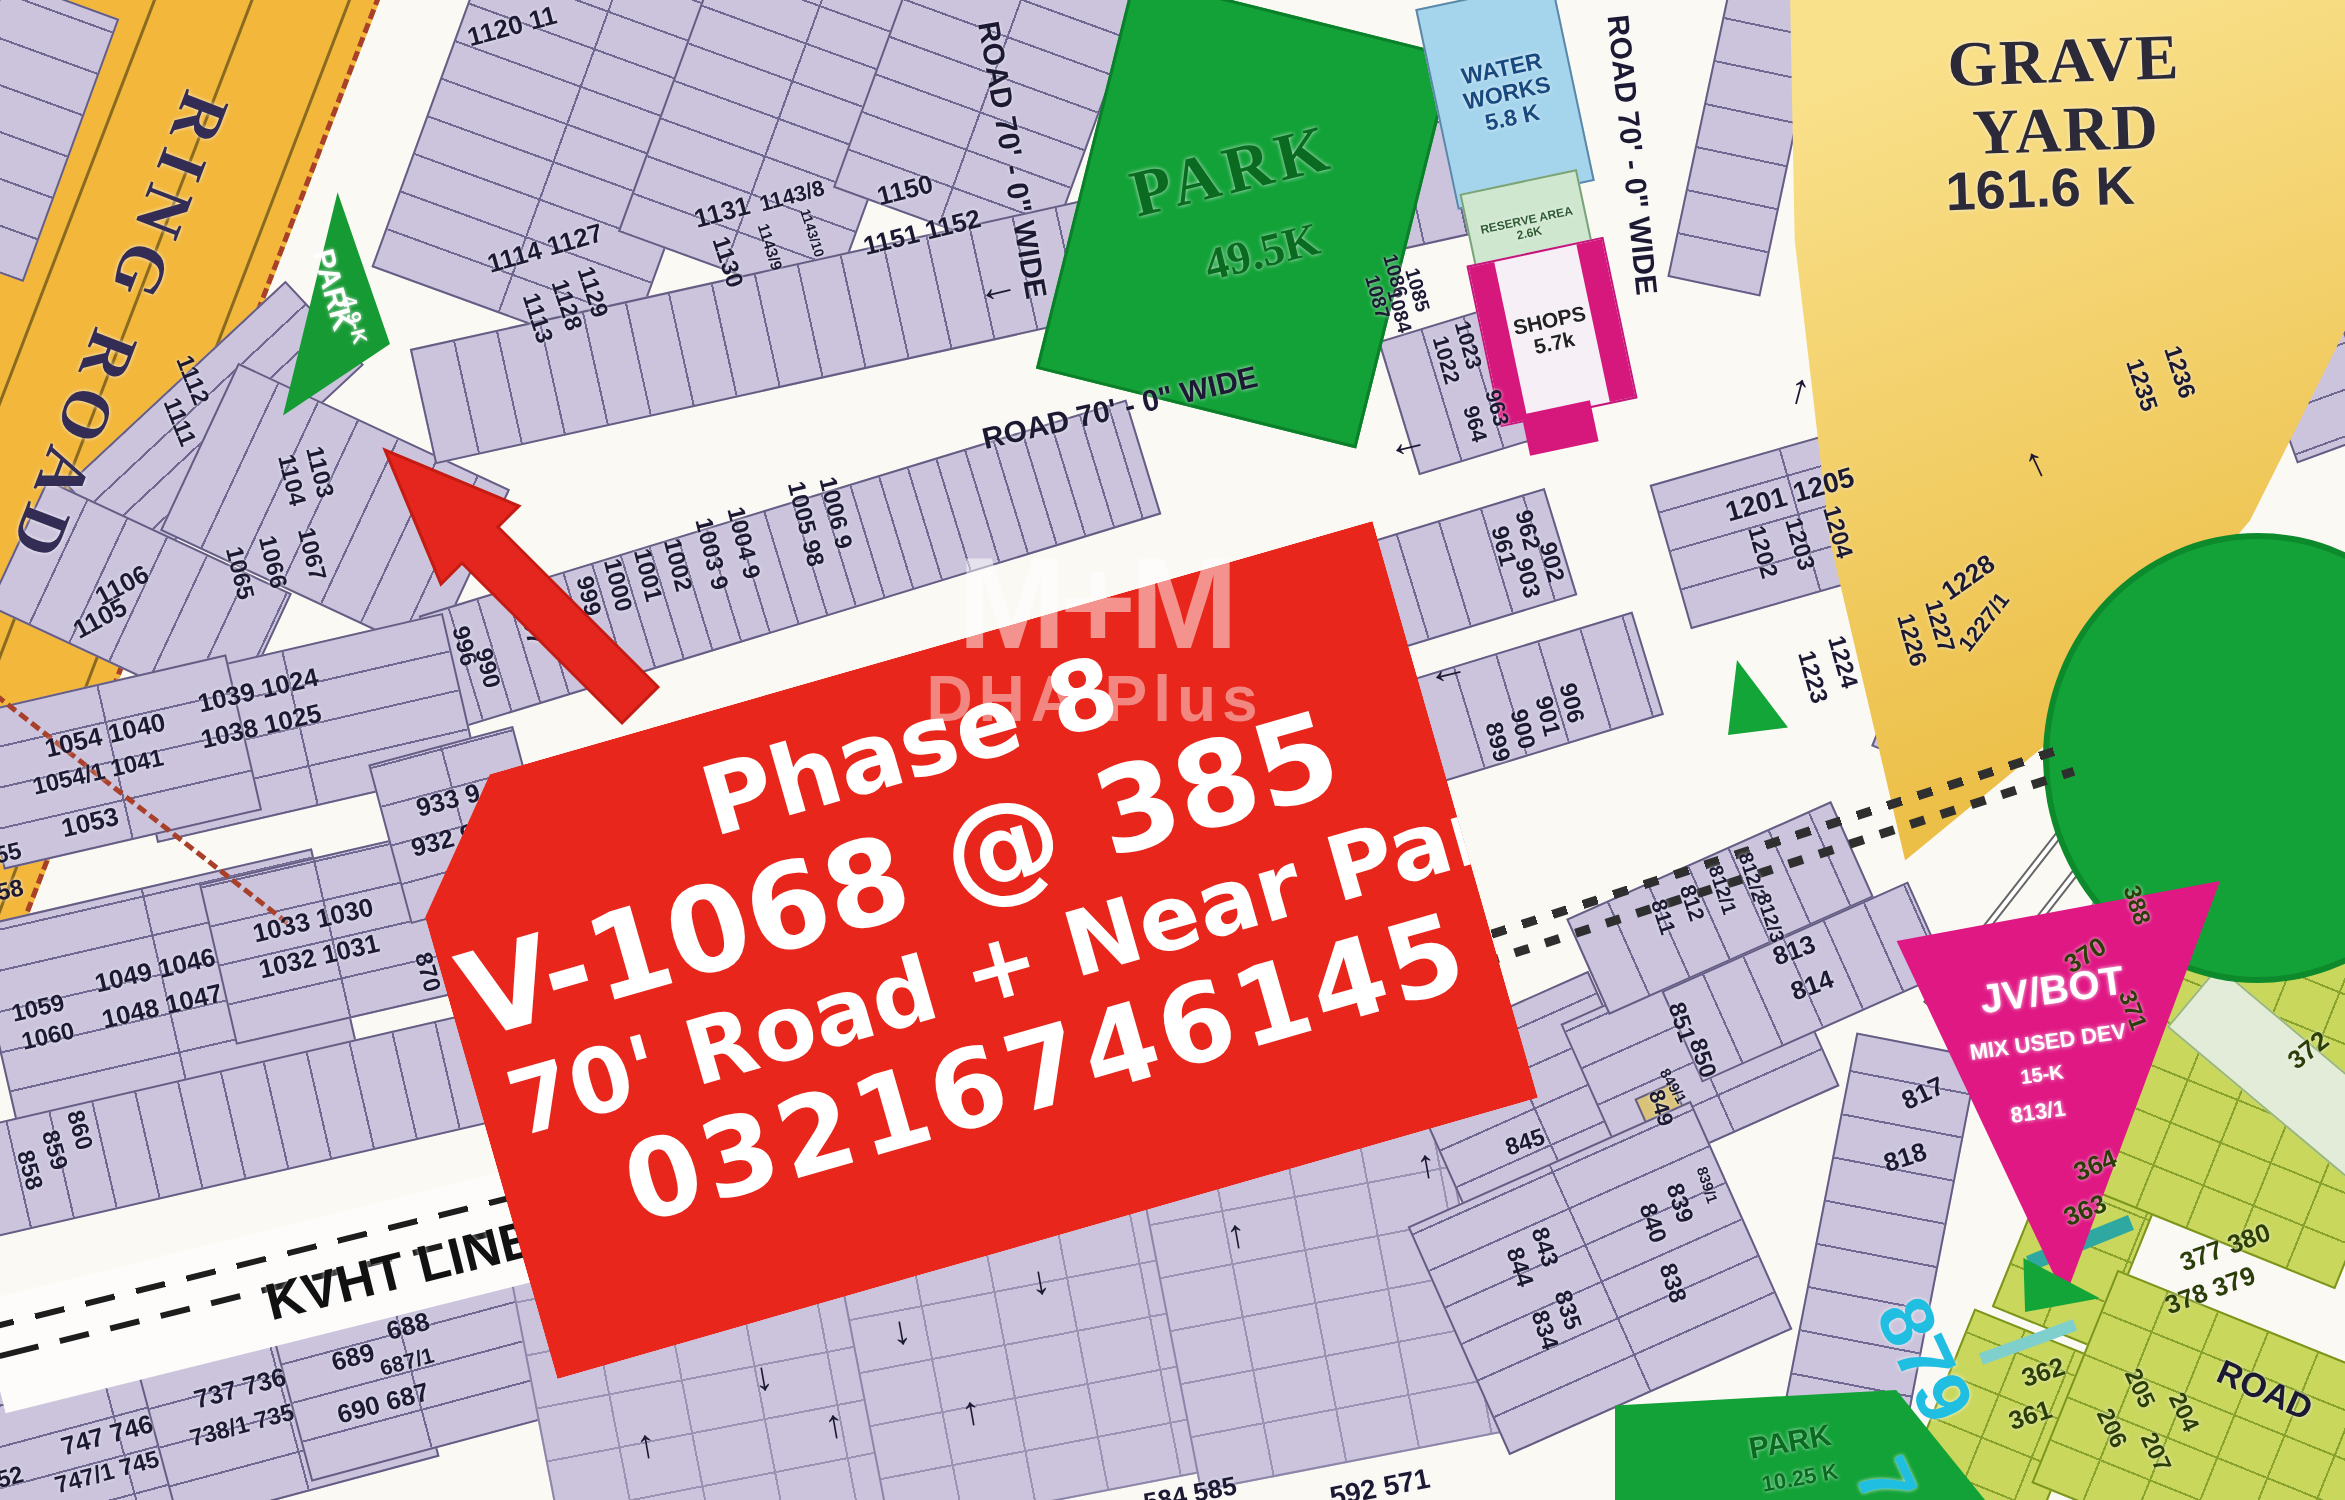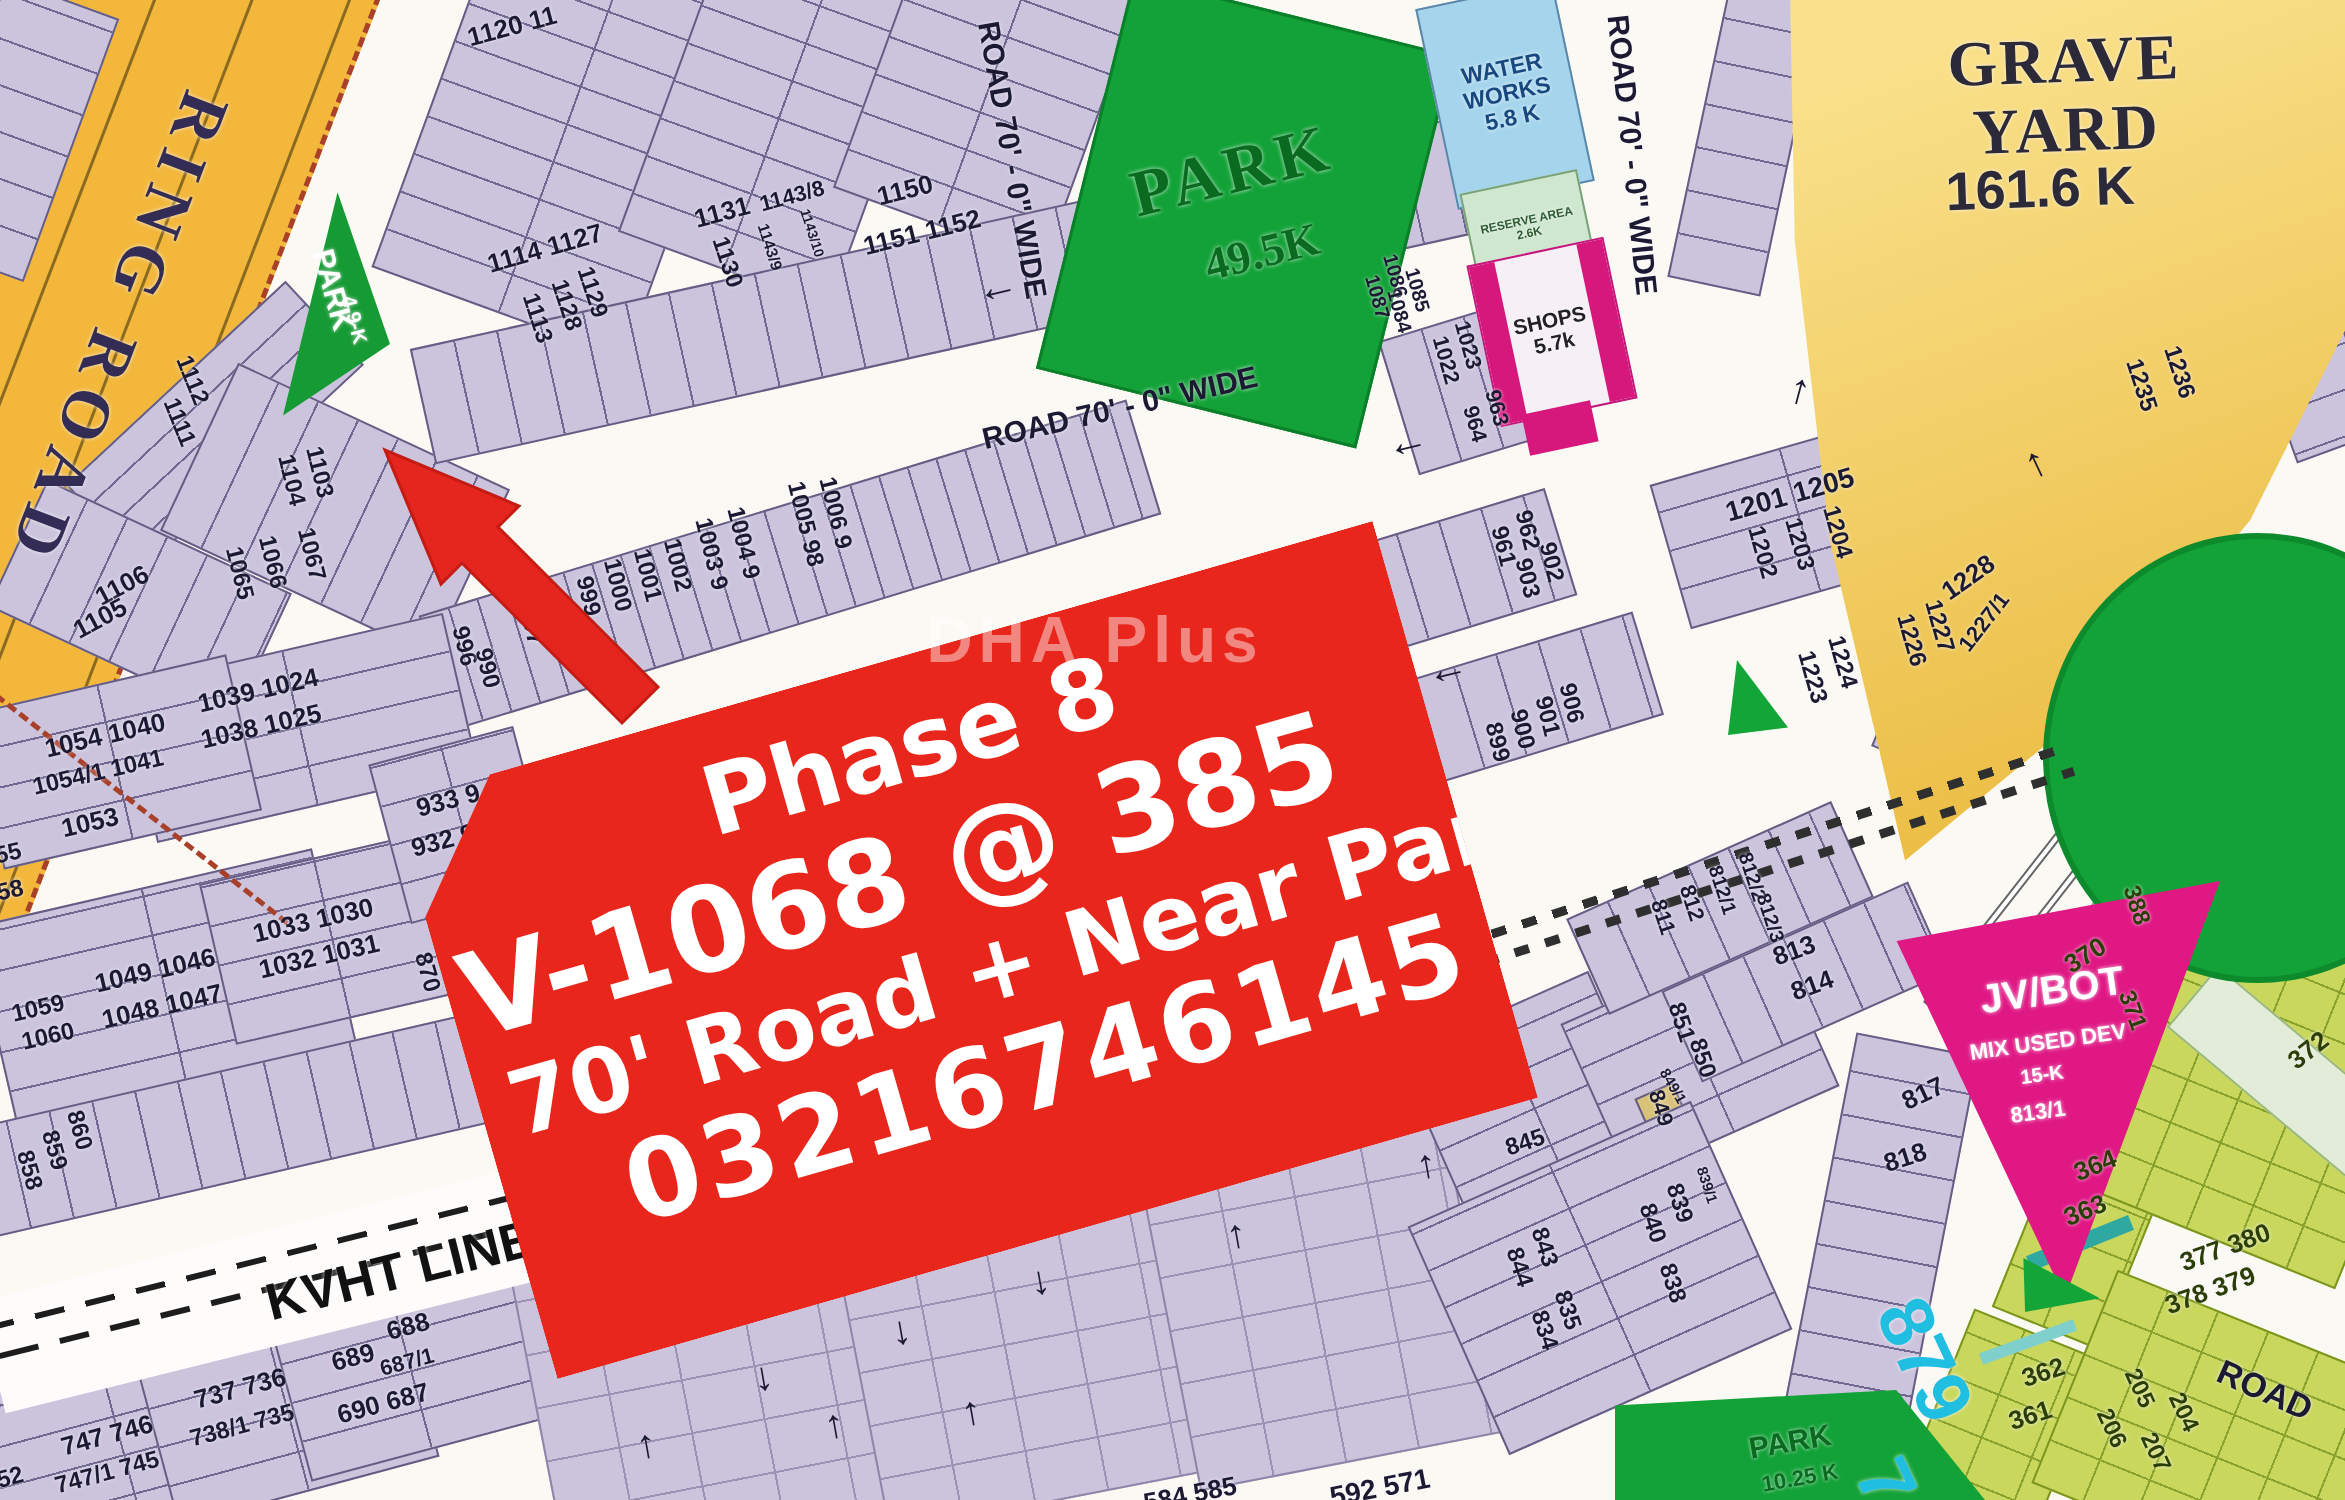--- a/index.html
+++ b/index.html
@@ -341,16 +341,17 @@
     <div class="bl l2">V-1068 @ 385</div>
     <div class="bl l3">70' Road + Near Park</div>
     <div class="bl l4">03216746145</div>
   </div>
 
   <svg id="arrow" width="2345" height="1500" viewBox="0 0 2345 1500">
     <polygon points="658,687 498,527 519,506 385,450 441,584 462,563 622,723" fill="#e4261f" stroke="#c41b12" stroke-width="3"></polygon>
   </svg>
 
   <div id="wm">
+    <div class="logo">M+M</div>
     <div class="wt">DHA Plus</div>
   </div>
 
 </div>
 
 </body></html>

